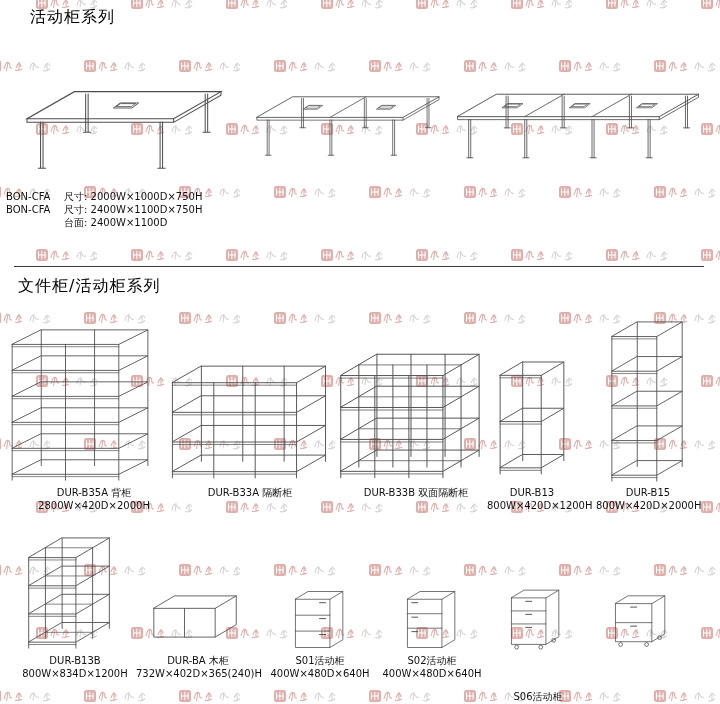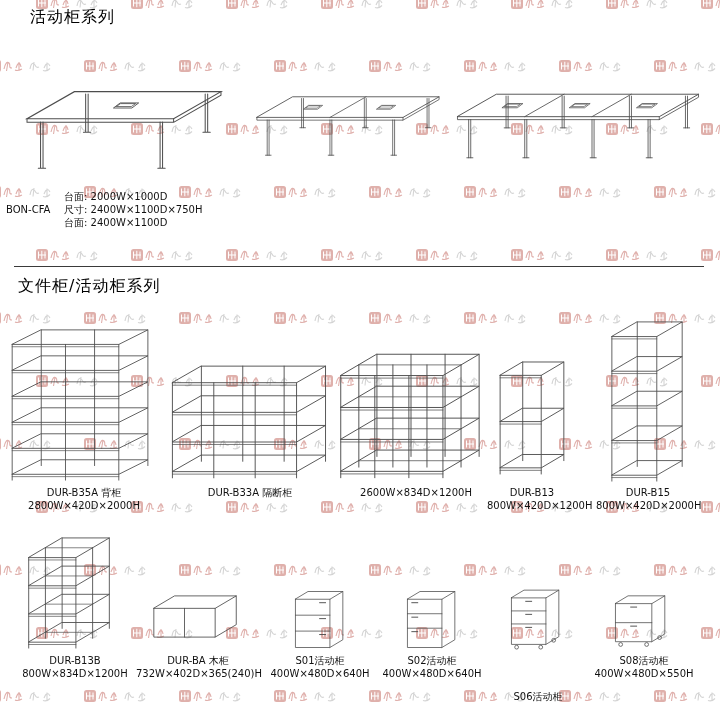--- a/index.html
+++ b/index.html
@@ -840,21 +840,21 @@
         <path d="M56 22.5 h16 l6 -4.5 h-16 Z" fill="none" stroke="#4d4d4d" stroke-width="0.8" stroke-linecap="round"></path>
         <path d="M58.5 21.2 h13 l3.8 -2.6 h-13 Z" fill="none" stroke="#4d4d4d" stroke-width="0.7" stroke-linecap="round"></path>
         <path d="M128 22.5 h16 l6 -4.5 h-16 Z" fill="none" stroke="#4d4d4d" stroke-width="0.8" stroke-linecap="round"></path>
         <path d="M130.5 21.2 h13 l3.8 -2.6 h-13 Z" fill="none" stroke="#4d4d4d" stroke-width="0.7" stroke-linecap="round"></path>
         <path d="M200 22.5 h16 l6 -4.5 h-16 Z" fill="none" stroke="#4d4d4d" stroke-width="0.8" stroke-linecap="round"></path>
         <path d="M202.5 21.2 h13 l3.8 -2.6 h-13 Z" fill="none" stroke="#4d4d4d" stroke-width="0.7" stroke-linecap="round"></path>
       </svg>
     </div>
 
   <div class="spec" style="left:6px;top:190px">
-    <div class="spec-line"><span class="model"></span><span class="val">台面: 2000W×1000D</span></div>
+    <div class="spec-line"><span class="model">BON-CFA</span><span class="val">尺寸: 2000W×1000D×750H</span></div>
     <div class="spec-line"><span class="model">BON-CFA</span><span class="val">尺寸: 2400W×1100D×750H</span></div>
     <div class="spec-line"><span class="model"></span><span class="val">台面: 2400W×1100D</span></div>
   </div>
 
 
 
   <div class="divider"></div>
 
   <div class="heading h2">文件柜/活动柜系列</div>
 
@@ -954,29 +954,29 @@
         <path d="M4 56.9 H50" fill="none" stroke="#4d4d4d" stroke-width="0.7" stroke-linecap="round"></path>
         <path d="M4 90 H50 L76 75 H30 Z" fill="none" stroke="#4d4d4d" stroke-width="0.9" stroke-linecap="round"></path>
         <path d="M4 92.4 H50" fill="none" stroke="#4d4d4d" stroke-width="0.7" stroke-linecap="round"></path>
         <path d="M4 125.5 H50 L76 110.5 H30 Z" fill="none" stroke="#4d4d4d" stroke-width="0.9" stroke-linecap="round"></path>
         <path d="M4 127.9 H50" fill="none" stroke="#4d4d4d" stroke-width="0.7" stroke-linecap="round"></path>
         <path d="M4 161 H50 L76 146 H30 Z" fill="none" stroke="#4d4d4d" stroke-width="0.9" stroke-linecap="round"></path>
         <path d="M4 163.4 H50" fill="none" stroke="#4d4d4d" stroke-width="0.7" stroke-linecap="round"></path>
       </svg>
     </div>
 
-  <div class="cap" style="left:4px;top:486px;width:160px">
+  <div class="cap" style="left:14px;top:486px;width:160px">
     <div class="cap-name">DUR-B35A 背柜</div>
     <div class="cap-dims">2800W×420D×2000H</div>
   </div>
   <div class="cap" style="left:166px;top:486px;width:168px">
     <div class="cap-name">DUR-B33A 隔断柜</div>
   </div>
   <div class="cap" style="left:336px;top:486px;width:160px">
-    <div class="cap-dims">2600W×834D×1200H</div>
+    <div class="cap-name">DUR-B33B 双面隔断柜</div>
   </div>
   <div class="cap" style="left:487px;top:486px;width:90px">
     <div class="cap-name">DUR-B13</div>
     <div class="cap-dims">800W×420D×1200H</div>
   </div>
   <div class="cap" style="left:596px;top:486px;width:104px">
     <div class="cap-name">DUR-B15</div>
     <div class="cap-dims">800W×420D×2000H</div>
   </div>
 
@@ -1076,17 +1076,13 @@
     <div class="cap-dims">400W×480D×640H</div>
   </div>
   <div class="cap" style="left:382px;top:654px;width:100px">
     <div class="cap-name">S02活动柜</div>
     <div class="cap-dims">400W×480D×640H</div>
   </div>
   <div class="cap" style="left:488px;top:690px;width:100px">
     <div class="cap-name">S06活动柜</div>
     <div class="cap-dims">400W×480D×640H</div>
   </div>
-  <div class="cap" style="left:594px;top:654px;width:100px">
-    <div class="cap-name">S08活动柜</div>
-    <div class="cap-dims">400W×480D×550H</div>
-  </div>
 </div>
 
 </body></html>

